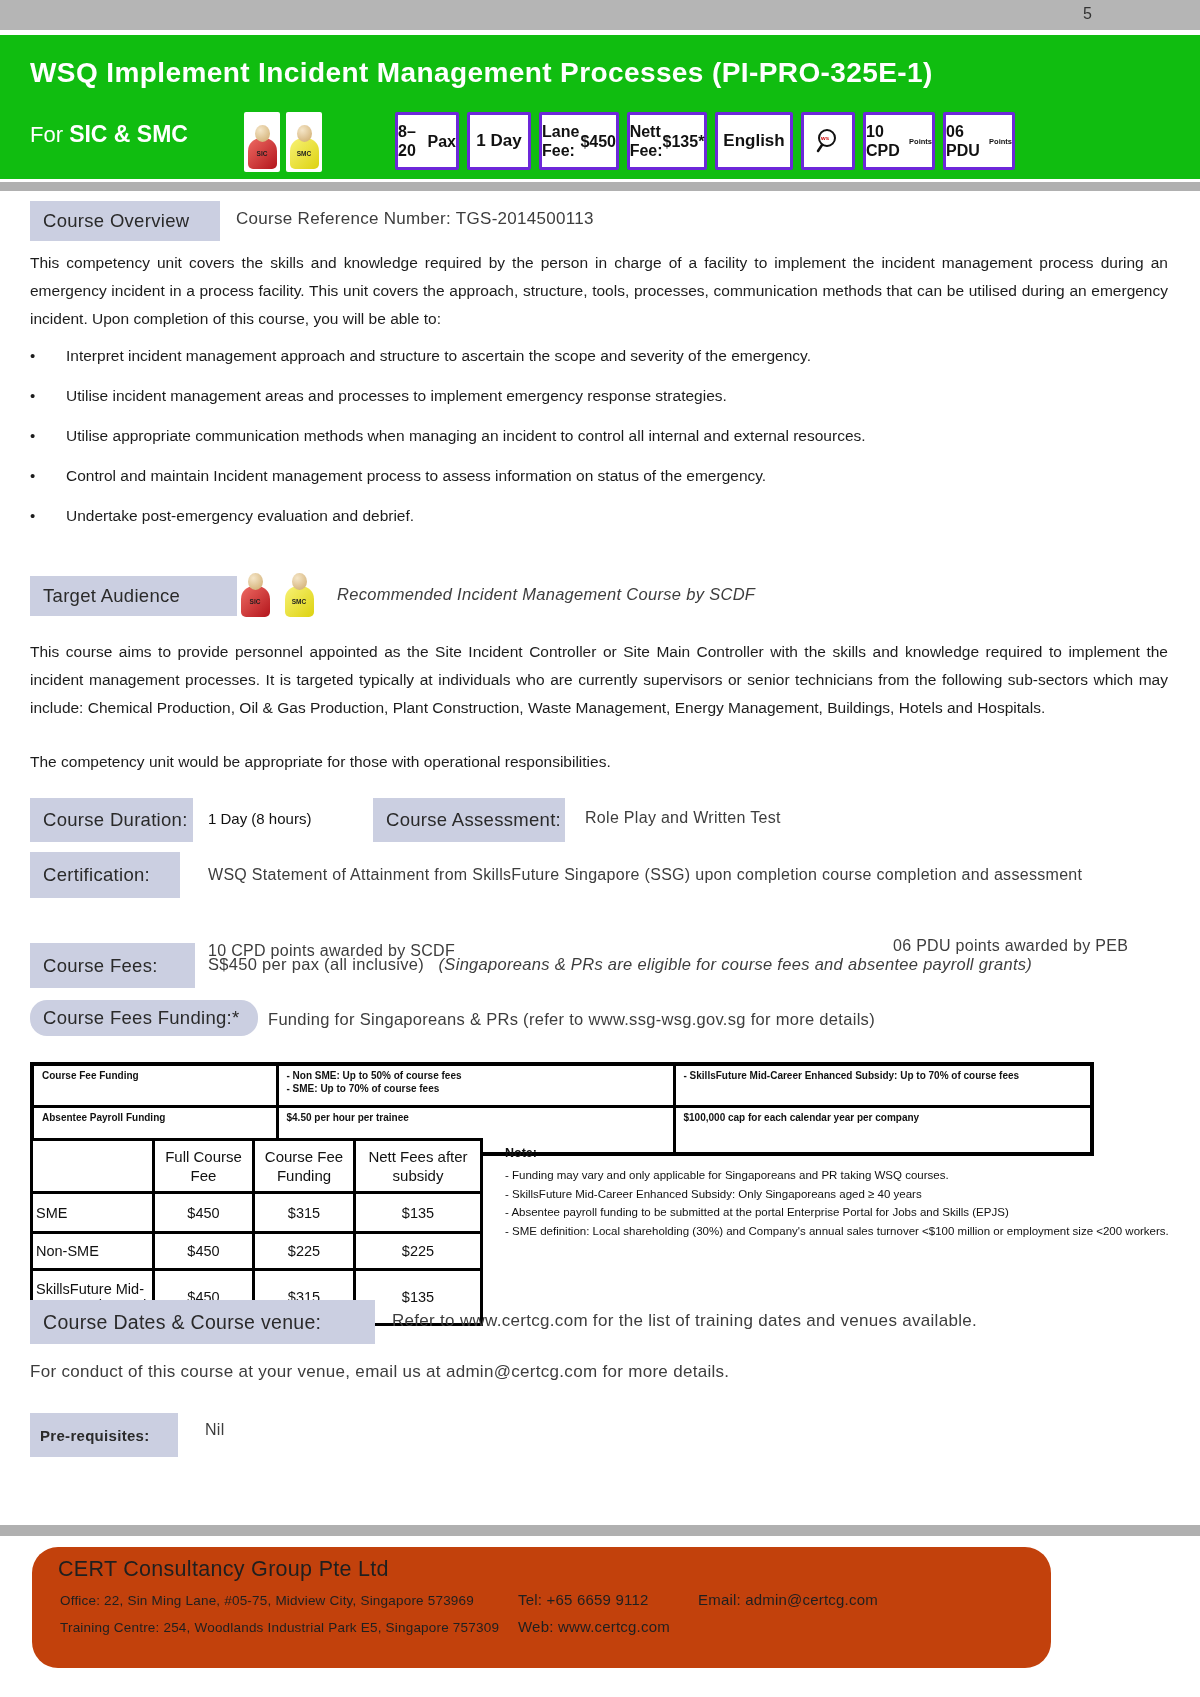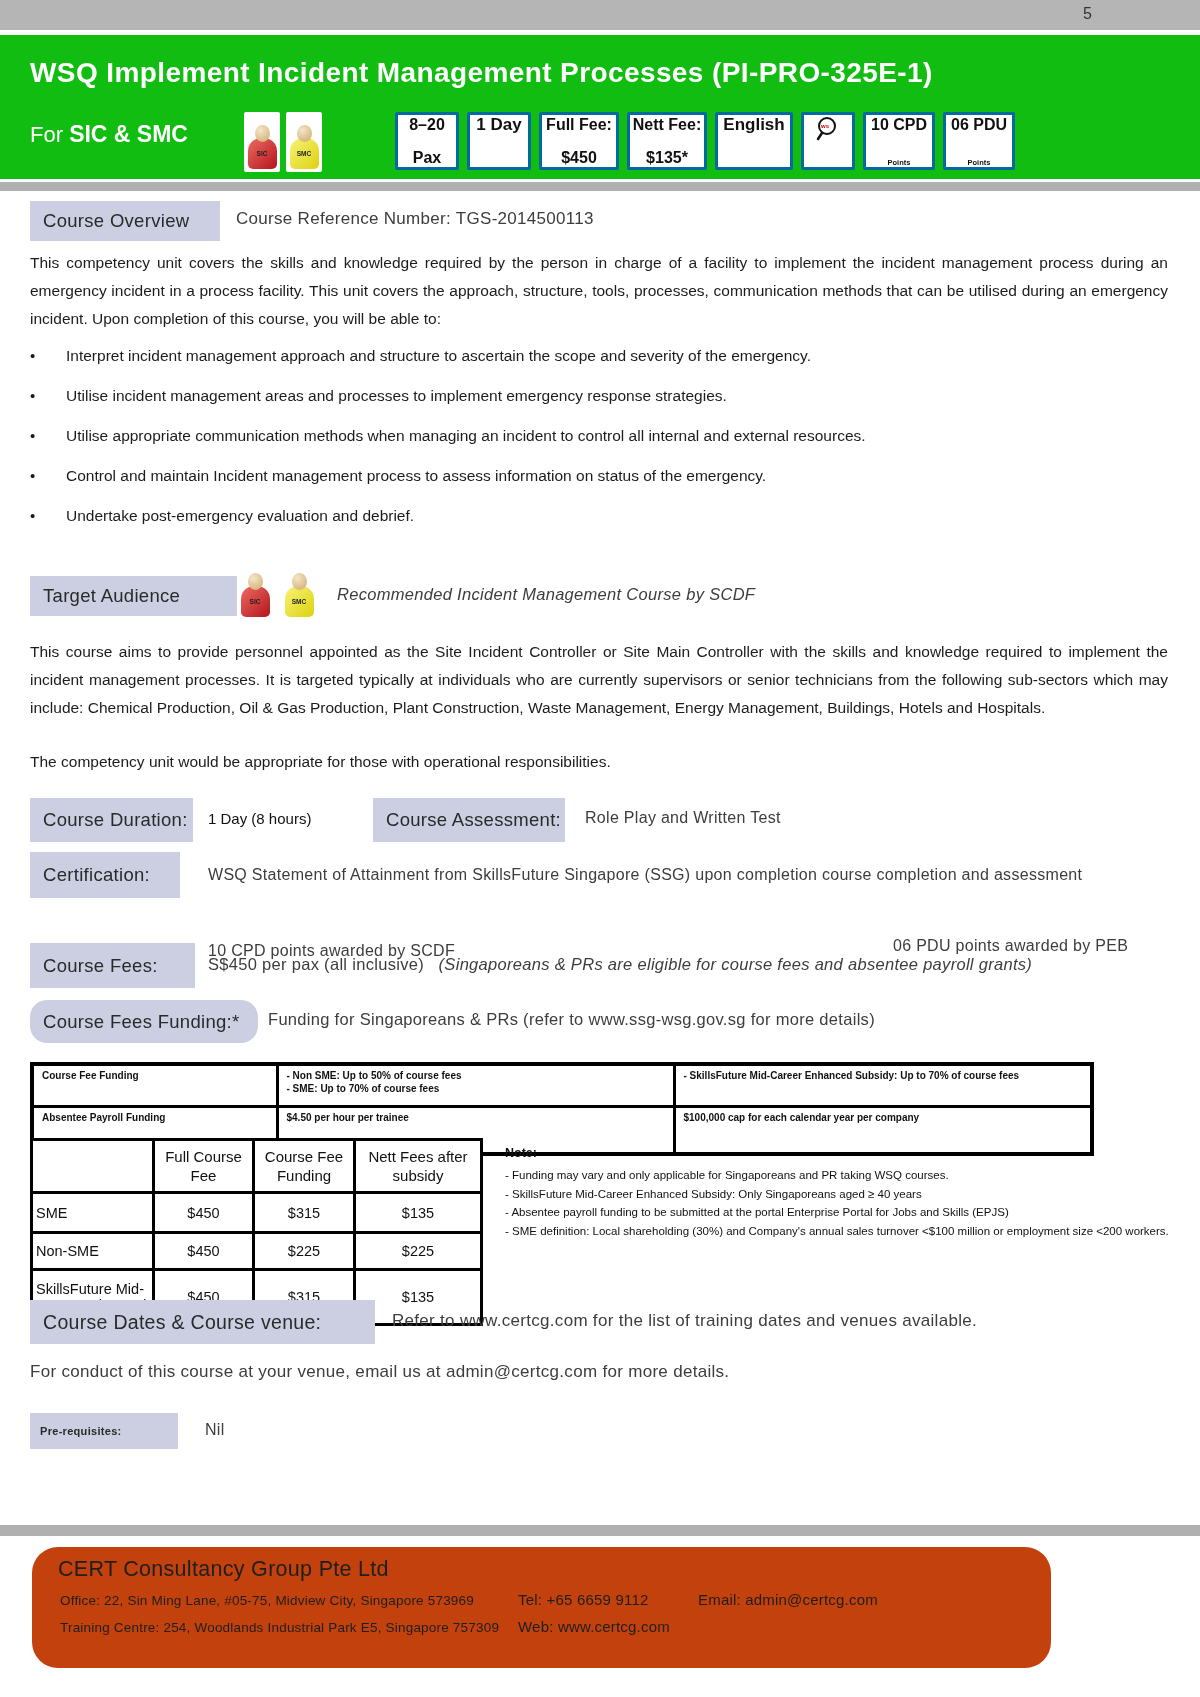--- a/index.html
+++ b/index.html
@@ -22,22 +22,22 @@
   .person-box{position:absolute;width:36px;height:60px;background:#fff;border-radius:2px;
               display:flex;flex-direction:column;align-items:center;justify-content:flex-end;padding-bottom:3px;box-sizing:border-box;}
   .p-head{width:15px;height:17px;border-radius:50%;background:radial-gradient(circle at 35% 30%,#f5e6c8,#cda768);margin-bottom:-4px;position:relative;z-index:2;}
   .p-body{width:29px;height:31px;border-radius:13px 13px 5px 5px;display:flex;align-items:center;justify-content:center;}
   .p-red .p-body{background:linear-gradient(135deg,#ee6b63,#b3151c);}
   .p-yellow .p-body{background:linear-gradient(135deg,#f8f276,#ddd210);}
   .p-label{font-size:6.5px;font-weight:bold;color:#1e1e1e;}
 
   
   .badges{position:absolute;left:395px;top:112px;display:flex;gap:8px;align-items:stretch;height:58px;}
-  .badge{background:#ffffff;border:3px solid #0369a1;border-radius:2px;display:flex;flex-direction:column;
-         align-items:center;justify-content:space-between;box-sizing:border-box;font-weight:bold;color:#111;}
+  .badge{background:#ffffff;border:3px solid #6d28d9;border-radius:2px;display:flex;
+         align-items:center;justify-content:center;box-sizing:border-box;font-weight:bold;color:#111;}
   .badge .l{font-size:16px;line-height:19px;}
   .badge .single{font-size:17px;}
   .badge .sub{font-size:7.5px;line-height:9px;}
   .b-pax{width:64px;} .b-day{width:64px;} .b-full{width:80px;} .b-nett{width:80px;}
   .b-lang{width:78px;} .b-mag{width:54px;} .b-cpd{width:72px;} .b-pdu{width:72px;}
   .mag-wrap{position:relative;width:28px;height:28px;}
   .mag-text{position:absolute;left:7px;top:8px;font-size:6px;color:#c00;font-weight:bold;}
 
   
   .lbox{position:absolute;background:#cbcfe1;color:#2a2a2a;box-sizing:border-box;padding-left:13px;
@@ -103,21 +103,21 @@
 
     <div class="badges" style="left:395px;top:77px;">
       <div class="badge b-pax">
         <div class="l">8–20</div>
         <div class="l">Pax</div>
       </div>
       <div class="badge b-day">
         <div class="single">1 Day</div>
       </div>
       <div class="badge b-full">
-        <div class="l">Full Fee:</div>
+        <div class="l">Lane Fee:</div>
         <div class="l">$450</div>
       </div>
       <div class="badge b-nett">
         <div class="l">Nett Fee:</div>
         <div class="l">$135*</div>
       </div>
       <div class="badge b-lang">
         <div class="single">English</div>
       </div>
       <div class="badge b-mag">
@@ -179,21 +179,21 @@
   <div class="abs gothic" style="left:208px;top:866px;width:960px;font-size:16px;">WSQ Statement of Attainment from SkillsFuture Singapore (SSG) upon completion course completion and assessment</div>
   <div class="abs gothic" style="left:208px;top:942px;font-size:16px;">10 CPD points awarded by SCDF</div>
   <div class="abs gothic" style="left:893px;top:905px;font-size:16px;margin-top:32px;">06 PDU points awarded by PEB</div>
 
   <div class="lbox" style="left:30px;top:943px;width:165px;height:45px;">Course Fees:</div>
   <div class="abs" style="left:208px;top:955px;font-size:16.5px;white-space:nowrap;">
     <span class="gothic">S$450 per pax (all inclusive)</span>
     <span class="gothic" style="font-style:italic;margin-left:10px;">(Singaporeans &amp; PRs are eligible for course fees and absentee payroll grants)</span>
   </div>
 
-  <div class="lbox" style="left:30px;top:1000px;width:228px;height:43px;border-radius:17px;">Course Fees Funding:*</div>
+  <div class="lbox" style="left:30px;top:1000px;width:228px;height:36px;border-radius:17px;">Course Fees Funding:*</div>
   <div class="abs gothic" style="left:268px;top:1010px;font-size:16.5px;">Funding for Singaporeans &amp; PRs (refer to www.ssg-wsg.gov.sg for more details)</div>
 
   <table class="t1">
     <colgroup>
         <col style="width:245px;">
         <col style="width:397px;">
         <col style="width:418px;">
       </colgroup>
     <tbody>
         <tr>
@@ -252,21 +252,21 @@
     <div class="n-item">- Funding may vary and only applicable for Singaporeans and PR taking WSQ courses.</div>
     <div class="n-item">- SkillsFuture Mid-Career Enhanced Subsidy: Only Singaporeans aged ≥ 40 years</div>
     <div class="n-item">- Absentee payroll funding to be submitted at the portal Enterprise Portal for Jobs and Skills (EPJS)</div>
     <div class="n-item">- SME definition: Local shareholding (30%) and Company's annual sales turnover &lt;$100 million or employment size &lt;200 workers.</div>
   </div>
 
   <div class="lbox" style="left:30px;top:1300px;width:345px;height:44px;font-size:19.5px;">Course Dates &amp; Course venue:</div>
   <div class="abs gothic" style="left:392px;top:1311px;font-size:17px;">Refer to www.certcg.com for the list of training dates and venues available.</div>
   <div class="abs gothic" style="left:30px;top:1362px;font-size:17px;">For conduct of this course at your venue, email us at admin@certcg.com for more details.</div>
 
-  <div class="lbox" style="left:30px;top:1413px;width:148px;height:36px;font-size:11px;font-weight:bold;padding-left:10px;">Pre-requisites:</div>
+  <div class="lbox" style="left:30px;top:1413px;width:148px;height:44px;font-size:15px;font-weight:bold;padding-left:10px;">Pre-requisites:</div>
   <div class="abs gothic" style="left:205px;top:1421px;font-size:16px;">Nil</div>
 
   <div class="footer-divider"></div>
   <div class="footer">
     <div class="f-company">CERT Consultancy Group Pte Ltd</div>
     <div class="f-line" style="left:28px;top:46px;">Office: 22, Sin Ming Lane, #05-75, Midview City, Singapore 573969</div>
     <div class="f-line" style="left:28px;top:73px;">Training Centre: 254, Woodlands Industrial Park E5, Singapore 757309</div>
     <div class="f-contact" style="left:486px;top:44px;">Tel: +65 6659 9112</div>
     <div class="f-contact" style="left:666px;top:44px;">Email: admin@certcg.com</div>
     <div class="f-contact" style="left:486px;top:71px;">Web: www.certcg.com</div>

